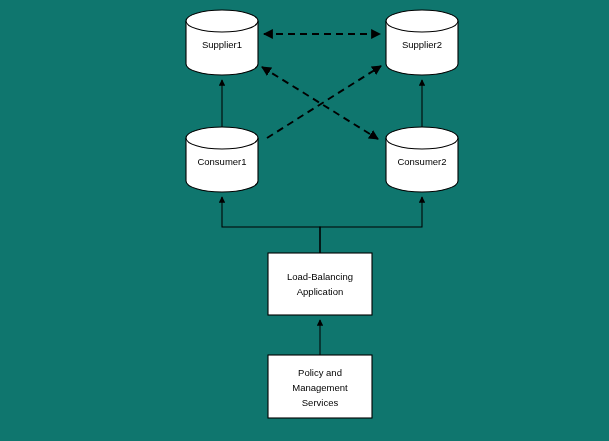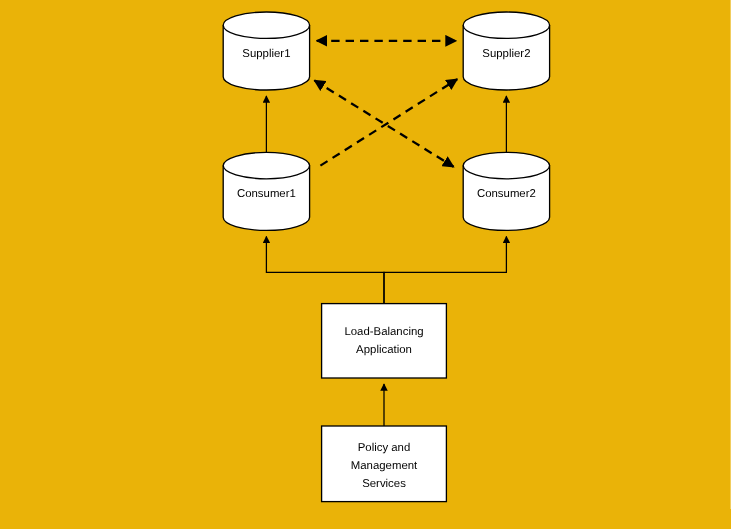--- a/index.html
+++ b/index.html
@@ -7,21 +7,21 @@
     padding: 0;
     background: #ffffff;
   }
   body {
     font-family: "Liberation Sans", "DejaVu Sans", sans-serif;
   }
   #diagram-root {
     position: relative;
     width: 609px;
     height: 441px;
-    background: #eab308;
+    background: #0f766e;
     overflow: hidden;
   }
   svg#diagram-canvas {
     display: block;
     width: 609px;
     height: 441px;
   }
   .node-shape {
     fill: #ffffff;
     stroke: #000000;

